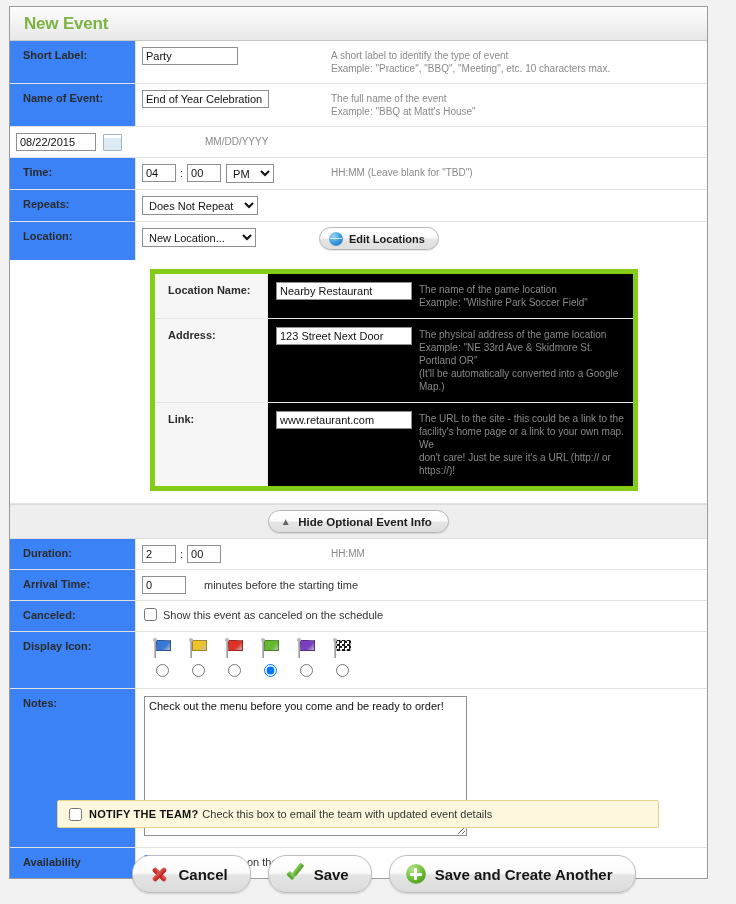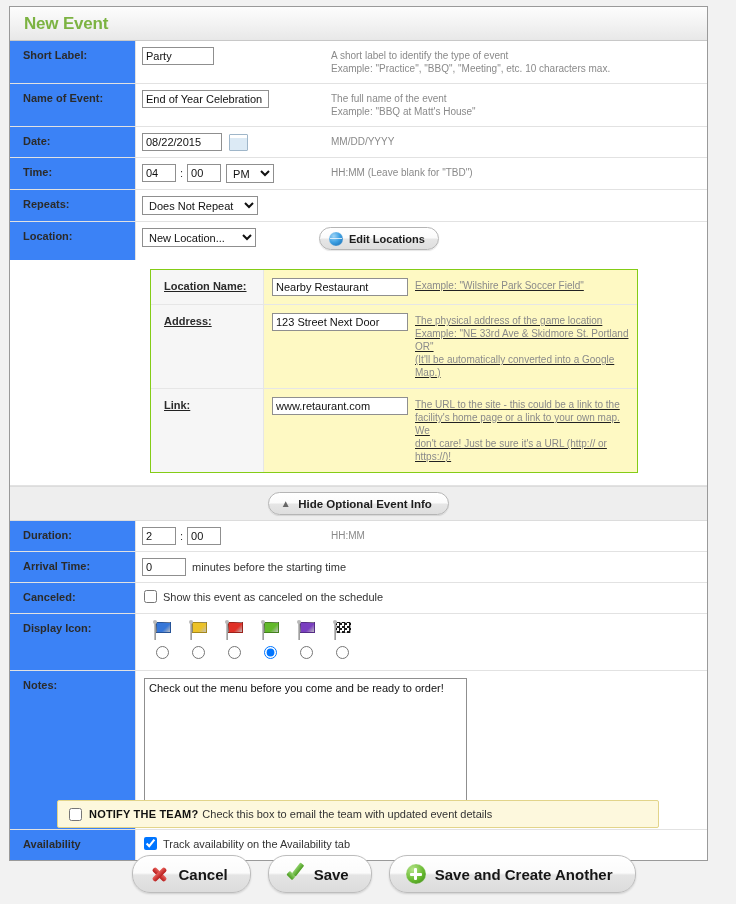--- a/index.html
+++ b/index.html
@@ -74,21 +74,21 @@
     font-family:"Liberation Sans", sans-serif;
     font-size:11px;
     color:#111;
     border:1px solid #8f8f8f;
     background:#fff;
     padding:2px 3px;
     box-sizing:border-box;
     height:18px;
     outline:none;
   }
-  .w-short{width:72px;}
+  .w-short{width:96px;}
   .w-name{width:127px;}
   .w-date{width:80px;}
   .w-hm{width:34px;}
   .w-dur{width:34px;}
   .w-arr{width:44px;}
   .colon{padding:0 4px;line-height:18px;color:#333;}
 
   select.sel{
     font-family:"Liberation Sans", sans-serif;
     font-size:11px;
@@ -106,21 +106,21 @@
 
   .cal-icon{
     display:inline-block;width:17px;height:15px;
     margin-left:7px;margin-top:1px;
     border:1px solid #9fb6c9;
     background:linear-gradient(to bottom,#ffffff 0 3px,#dceaf5 3px 100%);
     border-radius:1px;
     vertical-align:top;
   }
 
-  .help-inline{color:#333;font-size:11px;margin-left:6px;line-height:18px;}
+  .help-inline{color:#333;font-size:11px;margin-left:18px;line-height:18px;}
 
   
   .btn{
     display:inline-flex;align-items:center;justify-content:center;
     border:1px solid #b5b5b5;
     border-radius:13px;
     background:linear-gradient(to bottom,#ffffff 0%,#fbfbfb 48%,#e6e6e6 52%,#dedede 100%);
     box-shadow:0 1px 1px rgba(0,0,0,.10), inset 0 1px 0 #fff;
     font-weight:bold;
     color:#1d1d1d;
@@ -148,24 +148,23 @@
   }
 
   
   .loc-wrap{
     padding:9px 0 12px 0;
     background:#fff;
   }
   .loc-table{
     margin-left:140px;
     width:488px;
-    border:1px solid #84cc16;
-    background:#fef9c3;
-    box-sizing:border-box;
-    text-decoration:underline;
+    border:5px solid #84cc16;
+    background:#000000;
+    box-sizing:border-box;
   }
   .loc-row{display:flex;border-bottom:1px solid #e6e6e6;}
   .loc-row:last-child{border-bottom:none;}
   .loc-label{
     width:113px;min-width:113px;
     background:#f6f6f6;
     border-right:1px solid #e6e6e6;
     font-weight:bold;font-size:11px;color:#2b2b2b;
     padding:10px 0 10px 13px;box-sizing:border-box;
   }
@@ -288,21 +287,20 @@
       <div class="row-field">
         <input class="txt w-name" type="text" value="End of Year Celebration" style="">
       </div>
       <div class="row-help">
         <div>The full name of the event</div>
         <div>Example: "BBQ at Matt's House"</div>
       </div>
     </div>
 
     <div class="row">
-      <div class="row-label">Date:</div>
       <div class="row-field">
         <input class="txt w-date" type="text" value="08/22/2015" style="">
         <span class="cal-icon"></span>
       </div>
       <div class="row-help">MM/DD/YYYY</div>
     </div>
 
     <div class="row">
       <div class="row-label">Time:</div>
       <div class="row-field">
@@ -345,20 +343,21 @@
 
       <div class="loc-wrap">
         <div class="loc-table">
 
           <div class="loc-row">
             <div class="loc-label">Location Name:</div>
             <div class="loc-field">
               <input class="txt w-locinput" type="text" value="Nearby Restaurant" style="">
             </div>
             <div class="loc-help">
+              <div>The name of the game location</div>
               <div>Example: "Wilshire Park Soccer Field"</div>
             </div>
           </div>
 
           <div class="loc-row">
             <div class="loc-label">Address:</div>
             <div class="loc-field">
               <input class="txt w-locinput" type="text" value="123 Street Next Door" style="">
             </div>
             <div class="loc-help">

